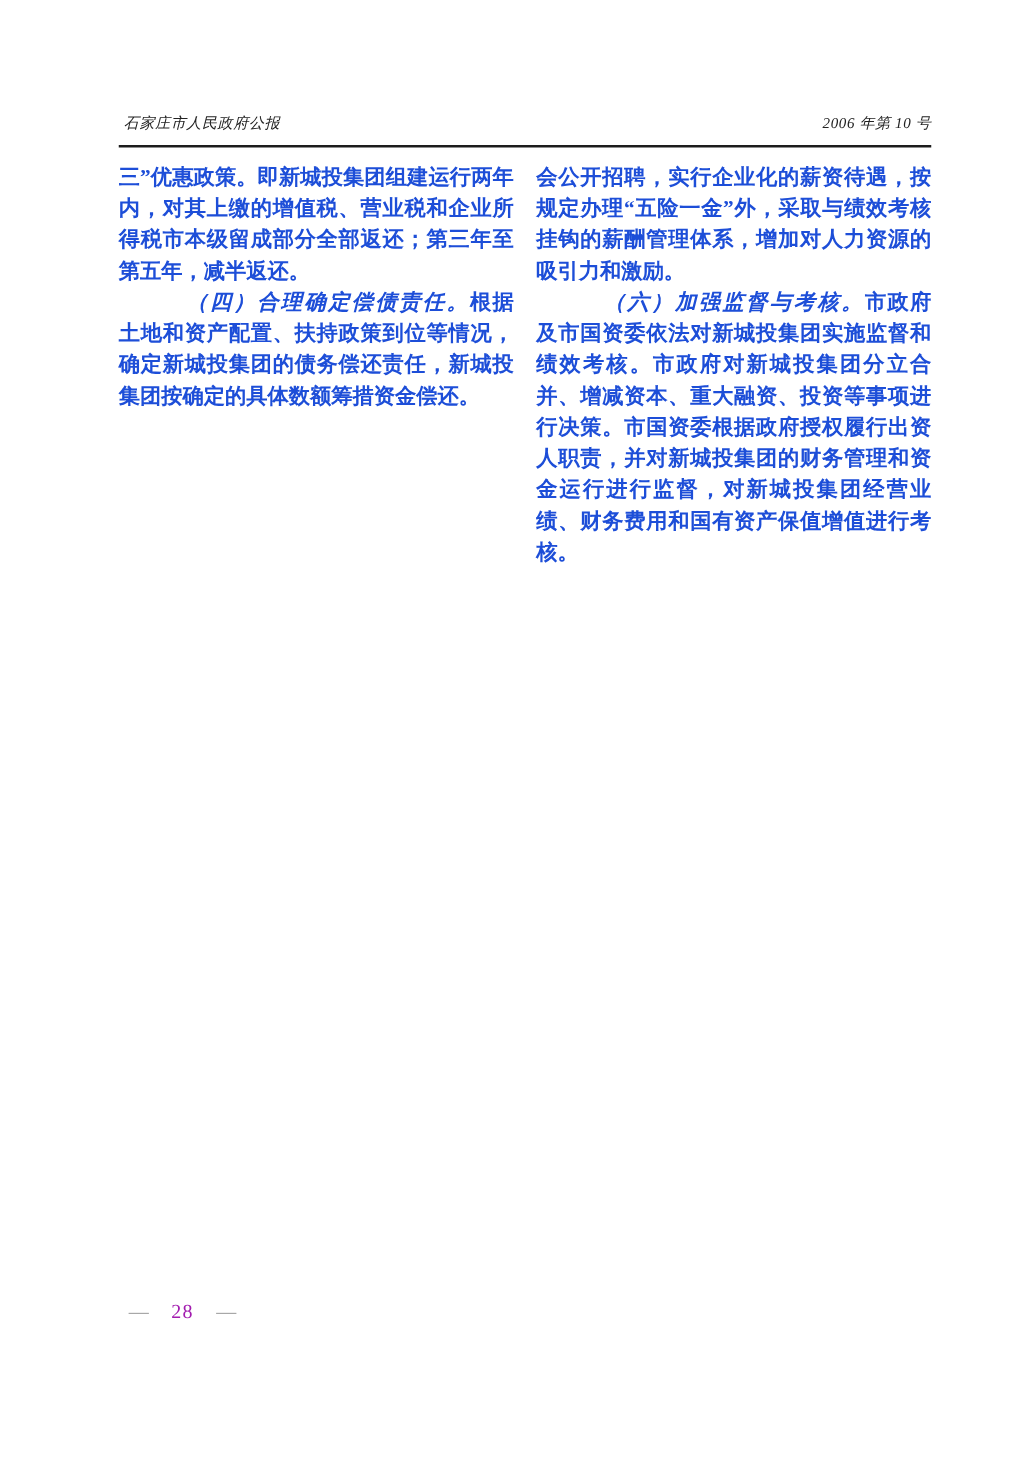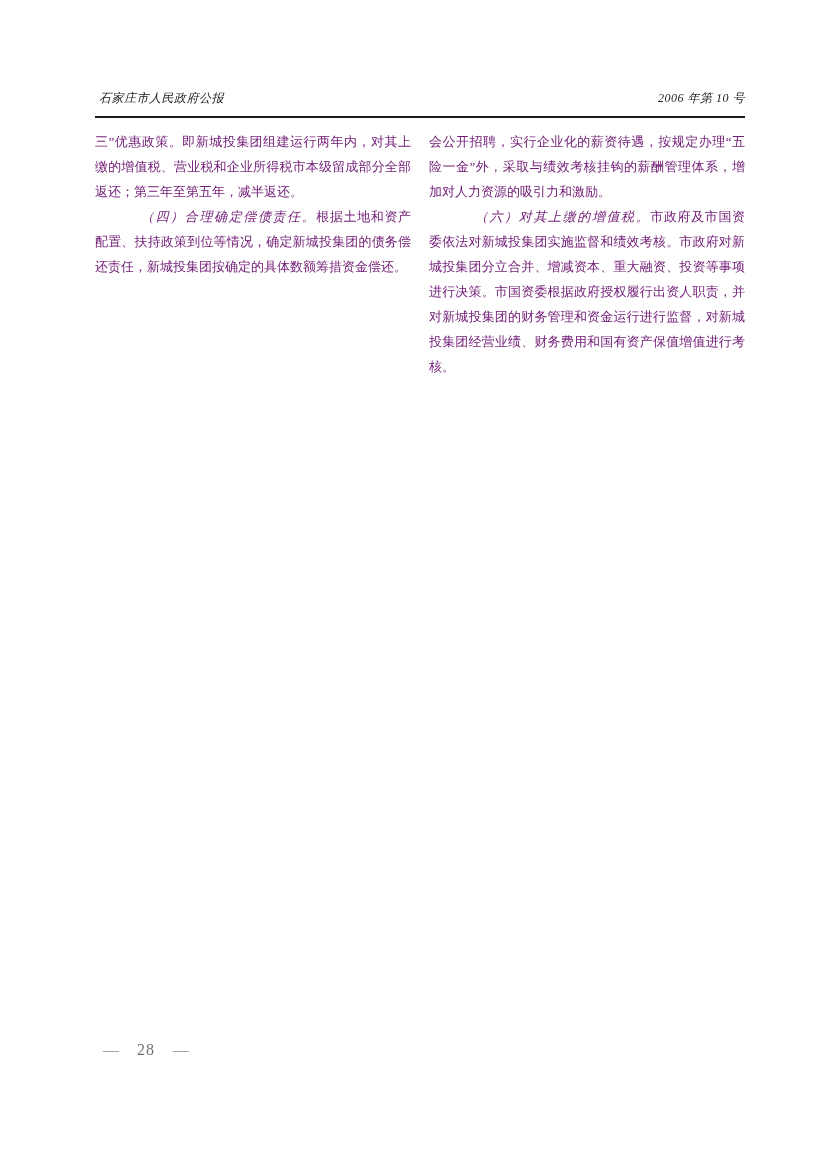--- a/index.html
+++ b/index.html
@@ -36,43 +36,44 @@
   .columns {
     position: absolute;
     left: 95px;
     top: 129px;
     width: 650px;
     display: flex;
     gap: 18px;
   }
   .col {
     width: 316px;
-    font-size: 13px;
+    font-size: 17px;
     line-height: 25px;
     text-align: justify;
     text-justify: inter-character;
-    color: #701a75;
+    color: #1d4ed8;
+    font-weight: bold;
   }
   .col p { margin: 0; padding: 0; }
   .indent { text-indent: 2em; }
   .lead {
     font-style: italic;
     letter-spacing: 1px;
     margin-left: 20px;
   }
   .footer {
     position: absolute;
     left: 103px;
     top: 1040px;
     font-size: 16px;
     line-height: 20px;
     white-space: nowrap;
   }
   .footer .dash { color: #9a9a9a; }
-  .footer .page-num { color: #737373; margin: 0 14px; letter-spacing: 1px; }
+  .footer .page-num { color: #a21caf; margin: 0 14px; letter-spacing: 1px; }
 </style>
 </head>
 <body>
 
 <div class="page">
 
   <header class="header">
     <span>石家庄市人民政府公报</span>
     <span>2006 年第 10 号</span>
   </header>
@@ -81,21 +82,21 @@
 
   <main class="columns">
 
     <div class="col">
       <p>三”优惠政策。即新城投集团组建运行两年内，对其上缴的增值税、营业税和企业所得税市本级留成部分全部返还；第三年至第五年，减半返还。</p>
       <p class="indent"><span class="lead">（四）合理确定偿债责任。</span><span>根据土地和资产配置、扶持政策到位等情况，确定新城投集团的债务偿还责任，新城投集团按确定的具体数额筹措资金偿还。</span></p>
     </div>
 
     <div class="col">
       <p>会公开招聘，实行企业化的薪资待遇，按规定办理“五险一金”外，采取与绩效考核挂钩的薪酬管理体系，增加对人力资源的吸引力和激励。</p>
-      <p class="indent"><span class="lead">（六）对其上缴的增值税。</span><span>市政府及市国资委依法对新城投集团实施监督和绩效考核。市政府对新城投集团分立合并、增减资本、重大融资、投资等事项进行决策。市国资委根据政府授权履行出资人职责，并对新城投集团的财务管理和资金运行进行监督，对新城投集团经营业绩、财务费用和国有资产保值增值进行考核。</span></p>
+      <p class="indent"><span class="lead">（六）加强监督与考核。</span><span>市政府及市国资委依法对新城投集团实施监督和绩效考核。市政府对新城投集团分立合并、增减资本、重大融资、投资等事项进行决策。市国资委根据政府授权履行出资人职责，并对新城投集团的财务管理和资金运行进行监督，对新城投集团经营业绩、财务费用和国有资产保值增值进行考核。</span></p>
     </div>
 
   </main>
 
   <footer class="footer">
     <span class="dash">—</span>
     <span class="page-num">28</span>
     <span class="dash">—</span>
   </footer>
 

